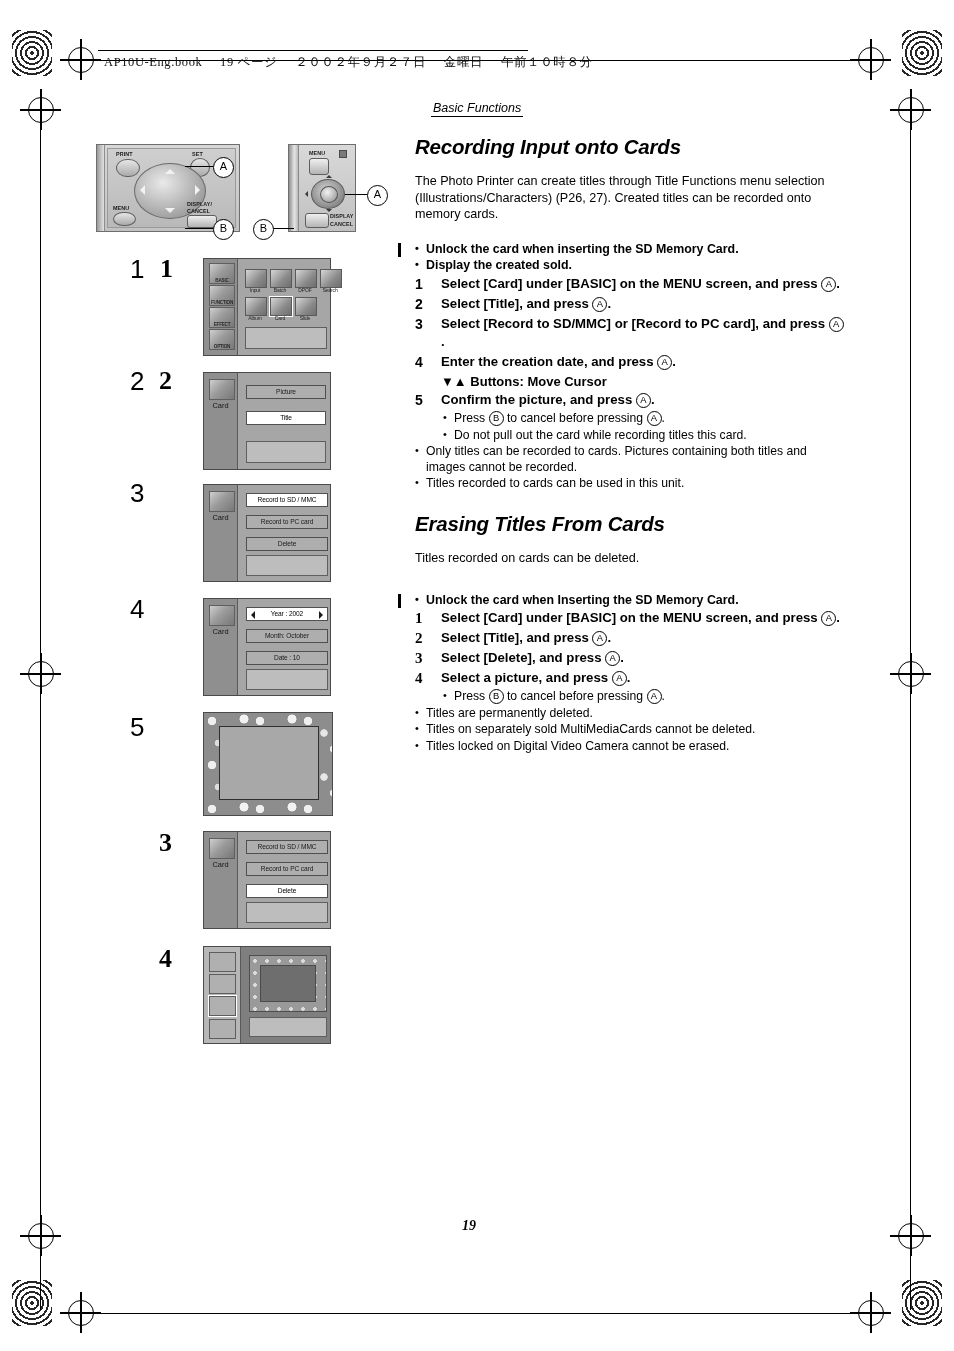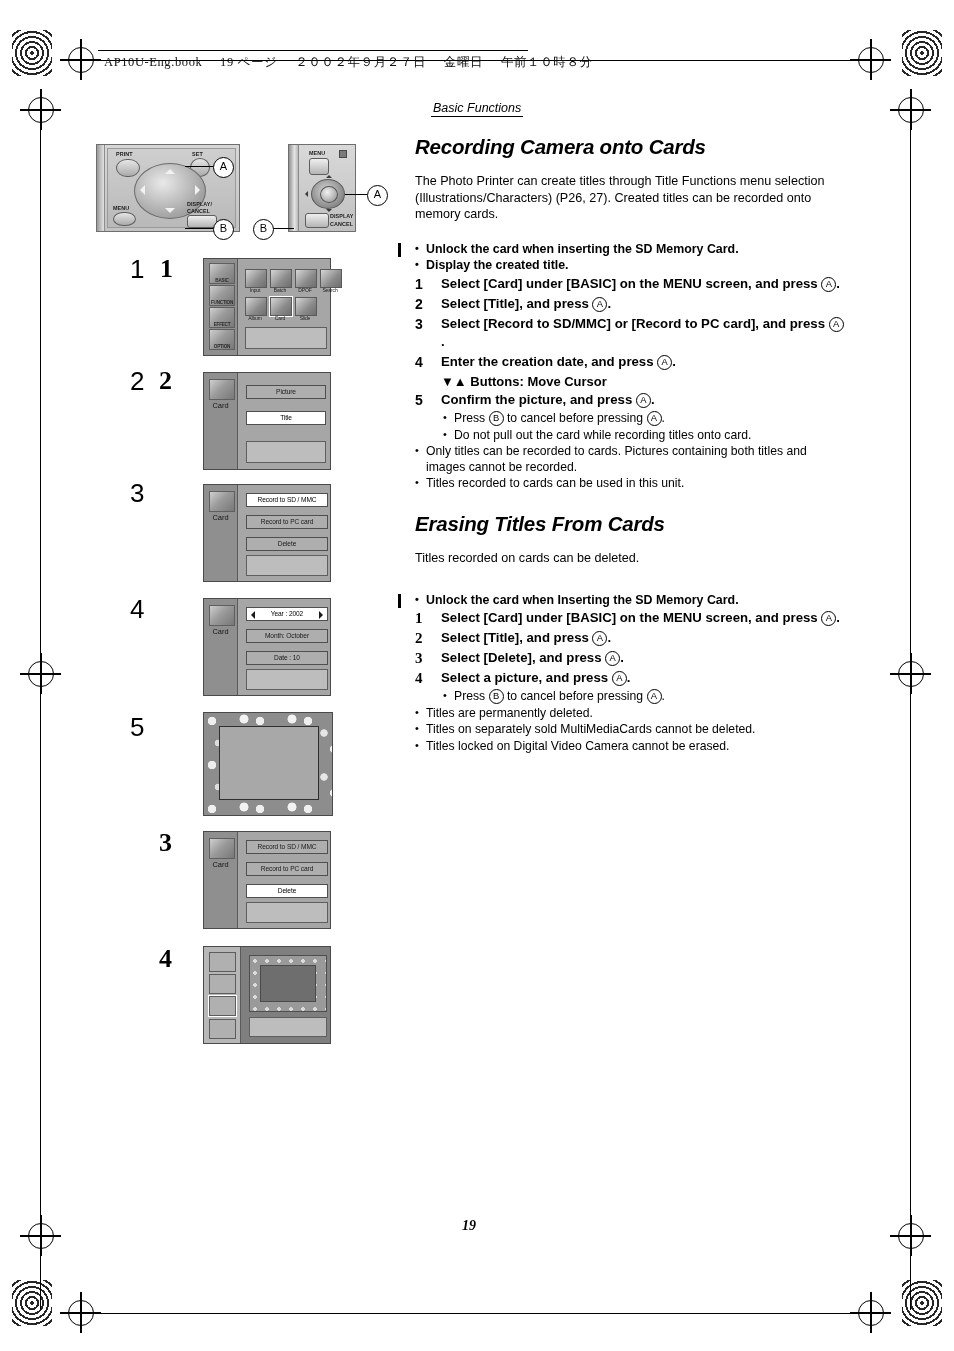--- a/index.html
+++ b/index.html
@@ -650,32 +650,32 @@
       </div>
       <div class="msgbar" style="left:8px; top:70px; width:76px; height:18px;"></div>
     </div>
   </div>
 </div>
 
 <div class="col-right">
 
   <div class="running-head">Basic Functions</div>
 
-  <h1 class="section-title">Recording Camera onto Cards</h1>
+  <h1 class="section-title">Recording Input onto Cards</h1>
 
   <p class="body-text">The Photo Printer can create titles through Title Functions menu selection (Illustrations/Characters) (P26, 27). Created titles can be recorded onto memory cards.</p>
 
   <div class="gap-s"></div>
 
   <div style="position:relative;">
     <div class="marker-bar" style="top:1px;"></div>
 
     <ul class="plain">
       <li class="bullet bold">Unlock the card when inserting the SD Memory Card.</li>
-      <li class="bullet bold">Display the created title.</li>
+      <li class="bullet bold">Display the created sold.</li>
     </ul>
 
     <div class="step">
       <div class="step-num">1</div>
       <div class="step-text"><span>Select [Card] under [BASIC] on the MENU screen, and press </span><span class="circ">A</span><span>.</span></div>
     </div>
 
     <div class="step">
       <div class="step-num">2</div>
       <div class="step-text"><span>Select [Title], and press </span><span class="circ">A</span><span>.</span></div>
@@ -693,21 +693,21 @@
 
     <div class="sub-line">▼▲ Buttons: Move Cursor</div>
 
     <div class="step">
       <div class="step-num">5</div>
       <div class="step-text"><span>Confirm the picture, and press </span><span class="circ">A</span><span>.</span></div>
     </div>
 
     <ul class="plain">
       <li class="bullet indent"><span>Press </span><span class="circ">B</span><span> to cancel before pressing </span><span class="circ">A</span><span>.</span></li>
-      <li class="bullet indent">Do not pull out the card while recording titles onto card.</li>
+      <li class="bullet indent">Do not pull out the card while recording titles this card.</li>
     </ul>
 
     <ul class="plain">
       <li class="bullet">Only titles can be recorded to cards. Pictures containing both titles and images cannot be recorded.</li>
       <li class="bullet">Titles recorded to cards can be used in this unit.</li>
     </ul>
   </div>
 
   <h1 class="section-title" style="margin-top:20px;">Erasing Titles From Cards</h1>
 

